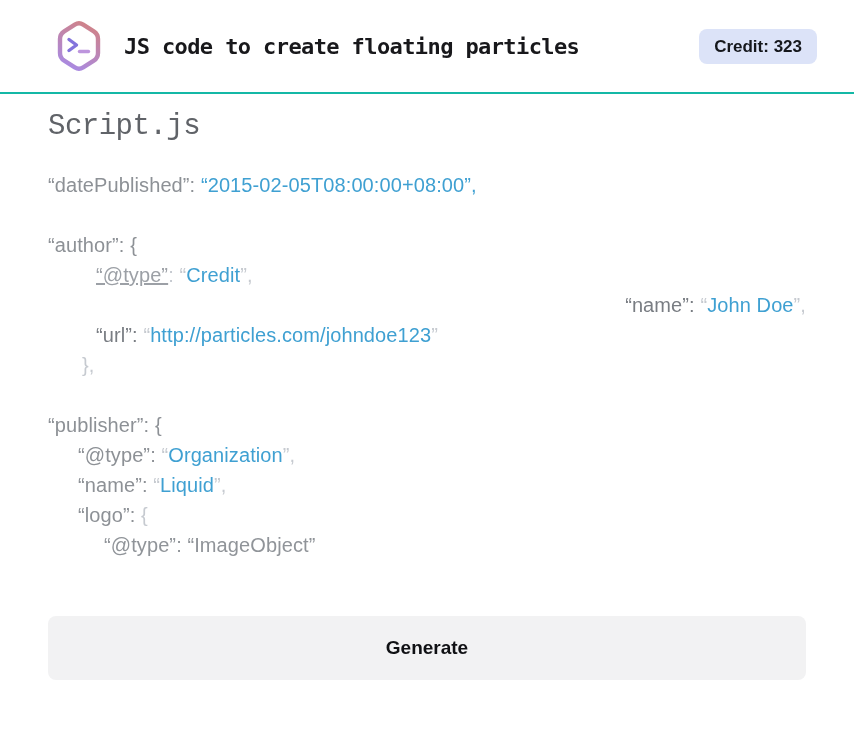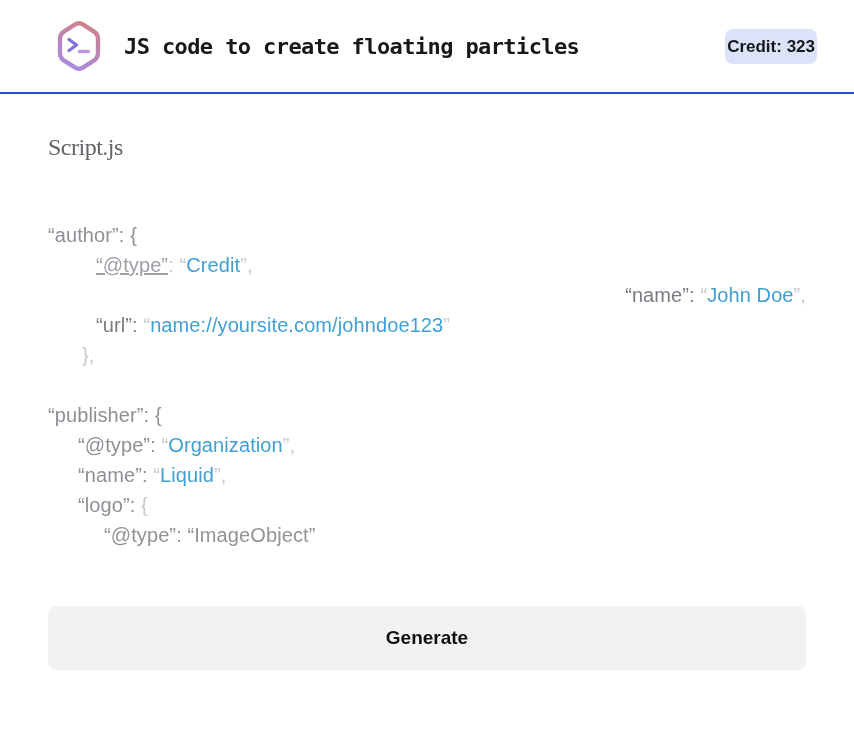--- a/index.html
+++ b/index.html
@@ -9,51 +9,51 @@
     font-family: "Liberation Sans", sans-serif;
     overflow: hidden;
   }
 
   
   .header {
     display: flex;
     align-items: center;
     height: 94px;
     padding: 0 37px 0 52px;
-    border-bottom: 2px solid #1d4ed8;
+    border-bottom: 2px solid #14b8a6;
     background: #ffffff;
   }
   .logo { width: 54px; height: 58px; flex: 0 0 auto; }
   .app-title {
     margin-left: 18px;
     font-family: "DejaVu Sans Mono", monospace;
     font-size: 22px;
     font-weight: 600;
     letter-spacing: -0.6px;
     color: #18181b;
     white-space: nowrap;
   }
   .credit-badge {
     margin-left: auto;
     background: #dce3f8;
     color: #15171c;
     font-weight: 700;
     font-size: 17px;
     line-height: 1;
-    padding: 9px 2px;
+    padding: 9px 15px;
     border-radius: 8px;
     white-space: nowrap;
   }
 
   
   .main { padding: 0 48px; }
   .file-title {
-    margin-top: 38px;
-    font-family: Liberation Serif, serif;
-    font-size: 24px;
+    margin-top: 18px;
+    font-family: Liberation Mono, monospace;
+    font-size: 29px;
     font-weight: 500;
     letter-spacing: -0.5px;
     color: #606368;
     line-height: 30px;
   }
   .code-block {
     margin-top: 28px;
     font-size: 20px;
     line-height: 30px;
     letter-spacing: 0.1px;
@@ -98,25 +98,26 @@
     <path d="M 17 22.5 L 24.5 28 L 17 33.5" stroke="#8374dc" stroke-width="3.4" stroke-linecap="round" stroke-linejoin="round" fill="none"></path>
     <path d="M 27.5 34.5 L 36.5 34.5" stroke="#bd95dd" stroke-width="3.4" stroke-linecap="round" fill="none"></path>
   </svg>
   <div class="app-title">JS code to create floating particles</div>
   <div class="credit-badge">Credit: 323</div>
 </div>
 
 <div class="main">
   <div class="file-title">Script.js</div>
   <div class="code-block" id="code-block">
+      <div class="code-line"><span class="seg-key">“datePublished”: </span><span class="seg-val">“2015-02-05T08:00:00+08:00”,</span></div>
       <div class="code-line"></div>
       <div class="code-line"><span class="seg-key">“author”: {</span></div>
       <div class="code-line" style="margin-left: 48px;"><span class="seg-keylight">“@type”</span><span class="seg-light">: </span><span class="seg-light">“</span><span class="seg-val">Credit</span><span class="seg-light">”,</span></div>
       <div class="code-line" style="margin-left: 48px; text-align: right;"><span class="seg-keydark">“name”: </span><span class="seg-light">“</span><span class="seg-val">John Doe</span><span class="seg-light">”,</span></div>
-      <div class="code-line" style="margin-left: 48px;"><span class="seg-keydark">“url”: </span><span class="seg-light">“</span><span class="seg-val">name://yoursite.com/johndoe123</span><span class="seg-light">”</span></div>
+      <div class="code-line" style="margin-left: 48px;"><span class="seg-keydark">“url”: </span><span class="seg-light">“</span><span class="seg-val">http://particles.com/johndoe123</span><span class="seg-light">”</span></div>
       <div class="code-line" style="margin-left: 34px;"><span class="seg-light">},</span></div>
       <div class="code-line"></div>
       <div class="code-line"><span class="seg-key">“publisher”: {</span></div>
       <div class="code-line" style="margin-left: 30px;"><span class="seg-key">“@type”: </span><span class="seg-light">“</span><span class="seg-val">Organization</span><span class="seg-light">”,</span></div>
       <div class="code-line" style="margin-left: 30px;"><span class="seg-key">“name”: </span><span class="seg-light">“</span><span class="seg-val">Liquid</span><span class="seg-light">”,</span></div>
       <div class="code-line" style="margin-left: 30px;"><span class="seg-key">“logo”: </span><span class="seg-light">{</span></div>
       <div class="code-line" style="margin-left: 56px;"><span class="seg-plain">“@type”: “ImageObject”</span></div>
     </div>
   <button class="generate-button">Generate</button>
 </div>

